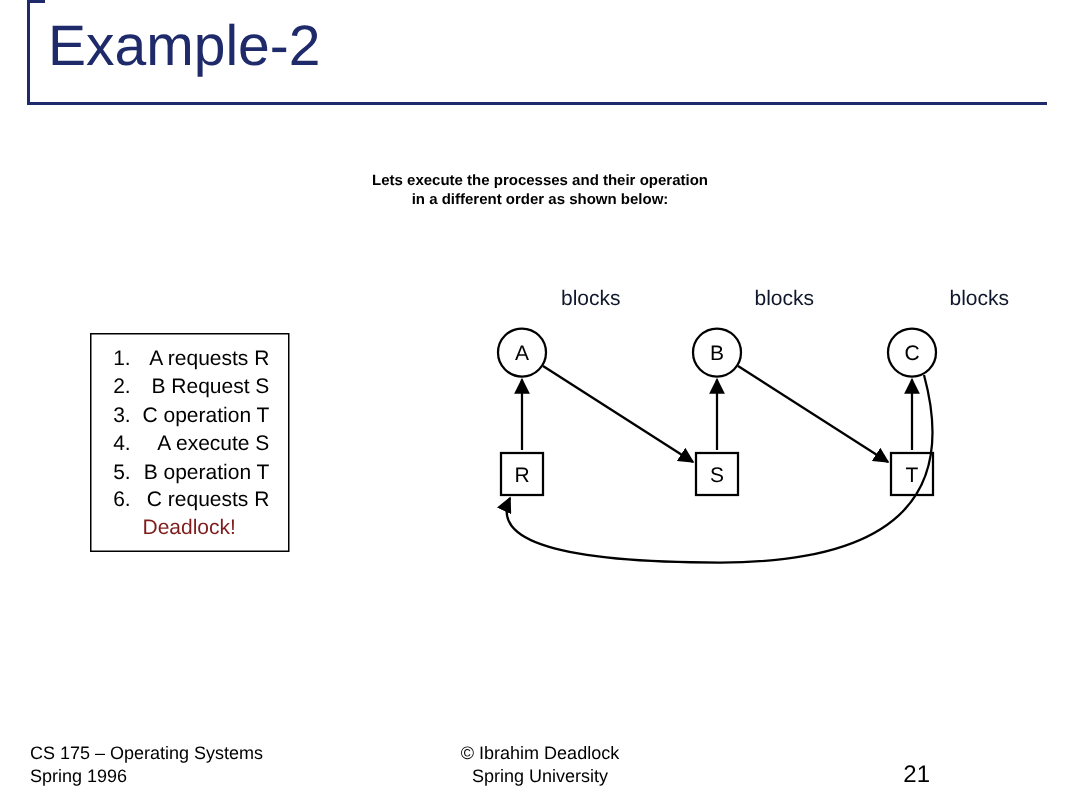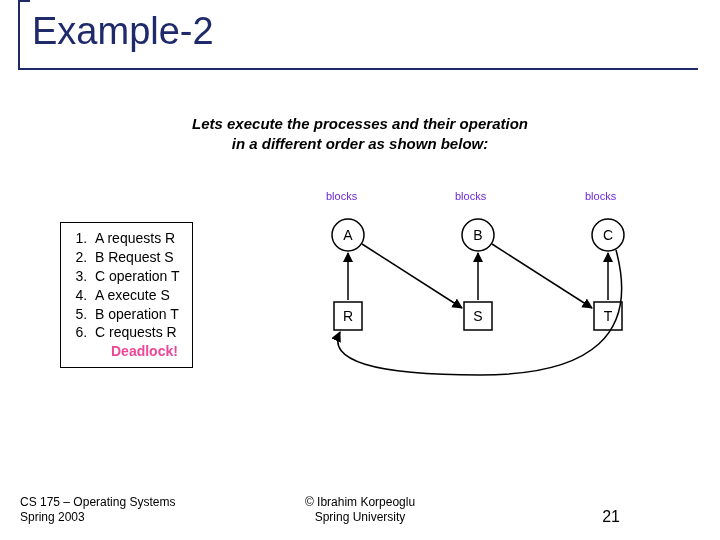--- a/index.html
+++ b/index.html
@@ -49,50 +49,50 @@
     font-size: 38px;
     color: #1f2a6b;
     font-weight: 400;
   }
   .intro {
     position: absolute;
     left: 0;
     top: 114px;
     width: 720px;
     text-align: center;
-    font-size: 15px;
+    font-size: 10px;
     font-weight: bold;
     line-height: 1.3;
-    font-style: italic;
   }
   .blocks-label {
     position: absolute;
-    font-size: 11px;
-    color: #6d28d9;
+    font-size: 14px;
+    color: #0f172a;
+    margin-left: 48px;
   }
   .steps-box {
     position: absolute;
     left: 60px;
     top: 222px;
     border: 1px solid #000;
     padding: 6px 12px 6px 8px;
     font-size: 14px;
     line-height: 1.35;
   }
   .steps-box ol {
     margin: 0;
     padding: 0 0 0 22px;
   }
   .steps-box li {
     padding-left: 4px;
+    text-align: right;
   }
   .deadlock {
-    color: #ec4899;
-    margin-left: 42px;
-    font-weight: bold;
+    color: #7f1d1d;
+    margin-left: 26px;
   }
   .diagram {
     position: absolute;
     left: 320px;
     top: 210px;
     width: 380px;
     height: 200px;
   }
   .footer-left {
     position: absolute;
@@ -181,21 +181,21 @@
 
     <line x1="42" y1="34" x2="142" y2="98" stroke="#000" stroke-width="1.5" marker-end="url(#arrow)"></line>
 
     <line x1="172" y1="34" x2="272" y2="98" stroke="#000" stroke-width="1.5" marker-end="url(#arrow)"></line>
 
     <path d="M 296 40 Q 330 165 160 165 Q 0 165 20 122" fill="none" stroke="#000" stroke-width="1.5" marker-end="url(#arrow)"></path>
   </svg>
 
   <div class="footer-left">
     <span>CS 175 – Operating Systems</span><br>
-    <span>Spring 2003</span>
+    <span>Spring 1996</span>
   </div>
   <div class="footer-center">
-    <span>© Ibrahim Korpeoglu</span><br>
+    <span>© Ibrahim Deadlock</span><br>
     <span>Spring University</span>
   </div>
   <div class="footer-right">21</div>
 
 </div>
 
 </body></html>

